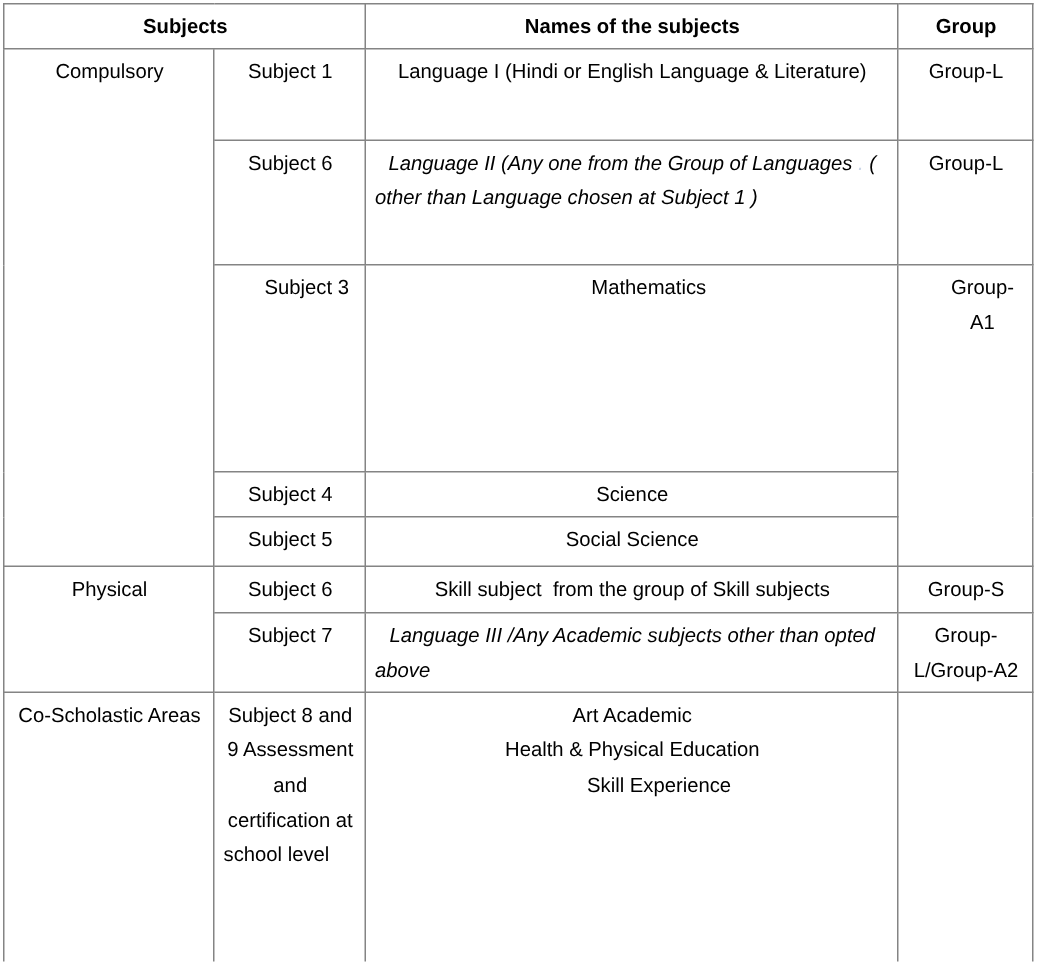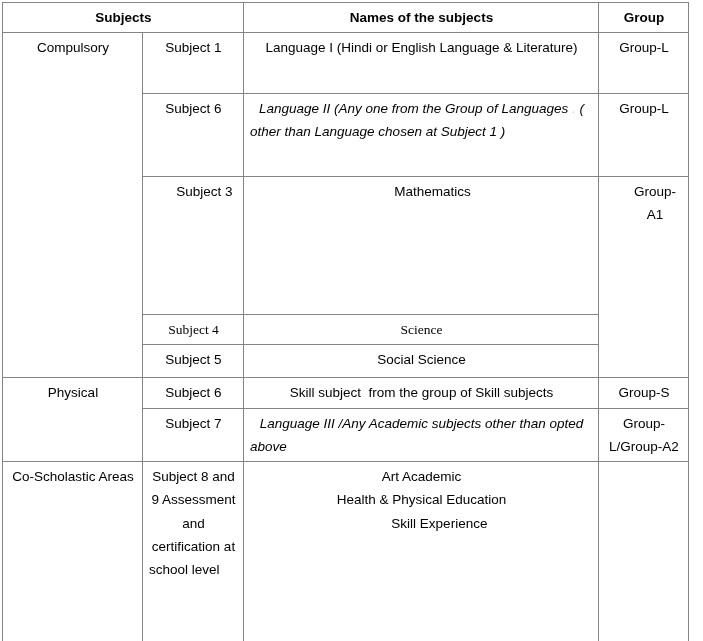--- a/index.html
+++ b/index.html
@@ -48,21 +48,21 @@
   col.c4 { width: 90px; }
 
   .justify { text-align: justify; text-align-last: left; font-style: italic; }
   .j-narrow { text-align: justify; text-align-last: left; }
 
   
   tr.r-head td, tr.r-head th { height: 16px; }
   tr.r-s1 td { height: 54px; margin-top: 12px; }
   tr.r-s2 td { height: 76px; }
   tr.r-s3 td { height: 131px; padding-left: 28px; }
-  tr.r-s4 td { height: 14px; font-family: Liberation Serif, serif; }
+  tr.r-s4 td { height: 14px; }
   tr.r-s5 td { height: 26px; }
   tr.r-s6 td { height: 20px; }
   tr.r-s7 td { height: 44px; }
   tr.r-s89 td { height: 186px; }
   .coscho-label { padding-top: 28px; }
   .faint-dot {
     color: #c9d4e6;
   }
   .nowrapline { white-space: pre-wrap; margin-left: 32px; }
 </style>

